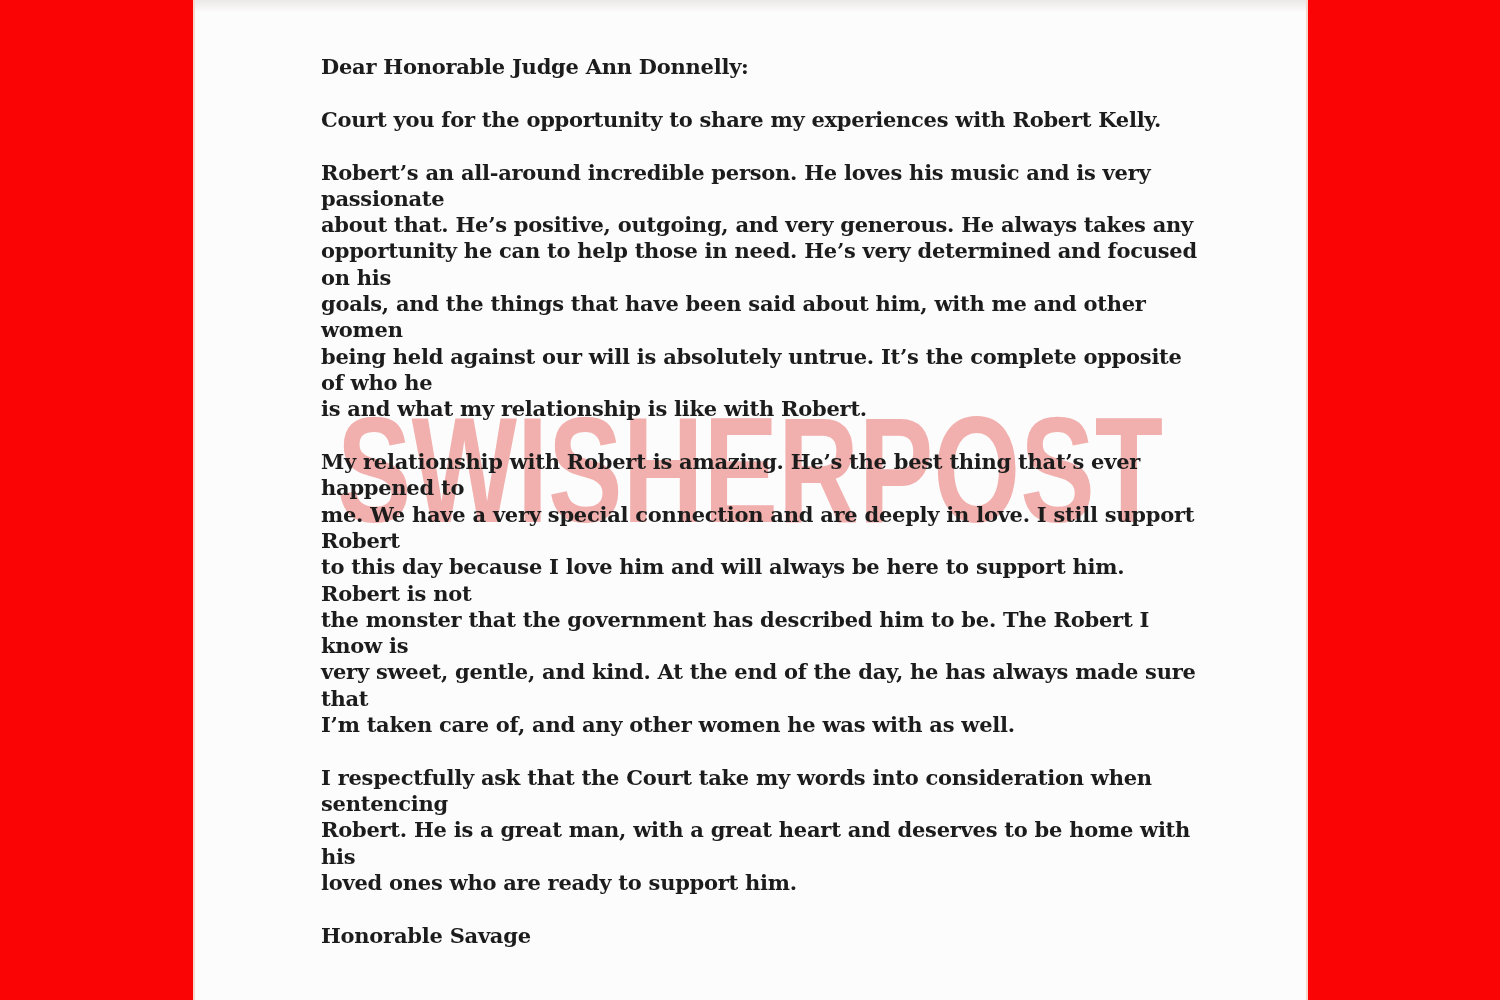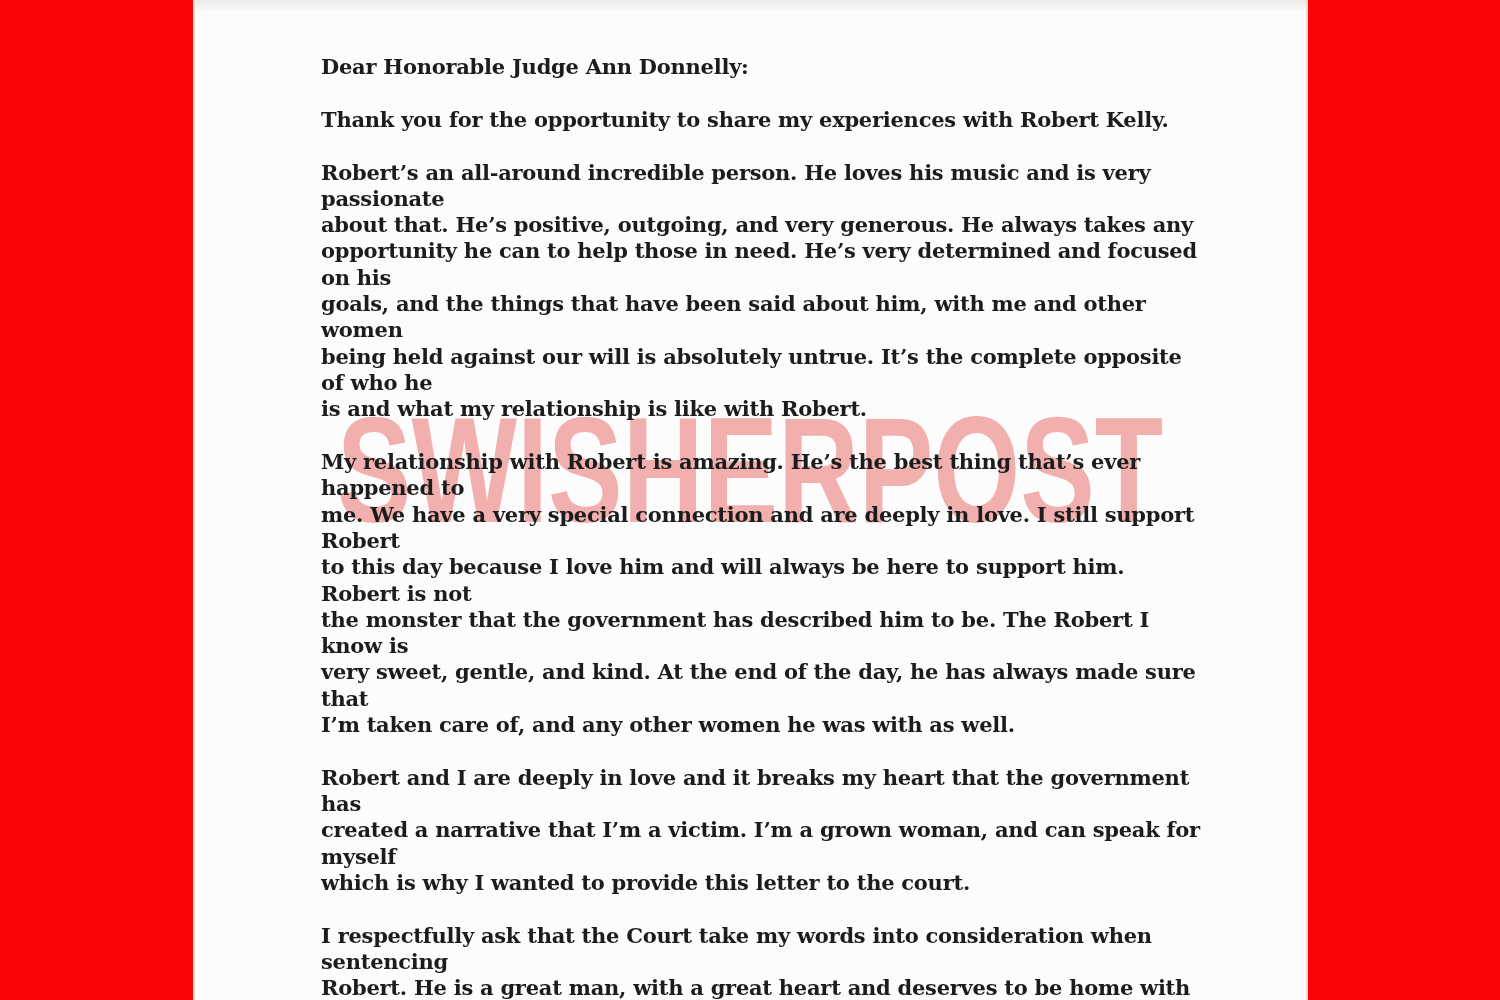--- a/index.html
+++ b/index.html
@@ -49,34 +49,31 @@
   <div class="page-top-edge"></div>
 
   <div class="watermark">
     <svg width="832" height="122">
       <text x="2" y="110" font-family="Liberation Sans, sans-serif" font-weight="bold" font-size="150" textLength="826" lengthAdjust="spacingAndGlyphs" opacity="0.85" fill="#efa3a0">SWISHERPOST</text>
     </svg>
   </div>
 
   <div class="letter">
     <div class="para">Dear Honorable Judge Ann Donnelly:</div>
-    <div class="para">Thank you for the opportunity to share my experiences with Robert Kelly.</div>
+    <div class="para">Court you for the opportunity to share my experiences with Robert Kelly.</div>
     <div class="para">Robert’s an all-around incredible person. He loves his music and is very passionate
 about that. He’s positive, outgoing, and very generous. He always takes any
 opportunity he can to help those in need. He’s very determined and focused on his
 goals, and the things that have been said about him, with me and other women
 being held against our will is absolutely untrue. It’s the complete opposite of who he
 is and what my relationship is like with Robert.</div>
     <div class="para">My relationship with Robert is amazing. He’s the best thing that’s ever happened to
 me. We have a very special connection and are deeply in love. I still support Robert
 to this day because I love him and will always be here to support him. Robert is not
 the monster that the government has described him to be. The Robert I know is
 very sweet, gentle, and kind. At the end of the day, he has always made sure that
 I’m taken care of, and any other women he was with as well.</div>
-    <div class="para">Robert and I are deeply in love and it breaks my heart that the government has
-created a narrative that I’m a victim. I’m a grown woman, and can speak for myself
-which is why I wanted to provide this letter to the court.</div>
     <div class="para">I respectfully ask that the Court take my words into consideration when sentencing
 Robert. He is a great man, with a great heart and deserves to be home with his
 loved ones who are ready to support him.</div>
     <div class="para">Honorable Savage</div>
   </div>
 </div>
 
 </body></html>

